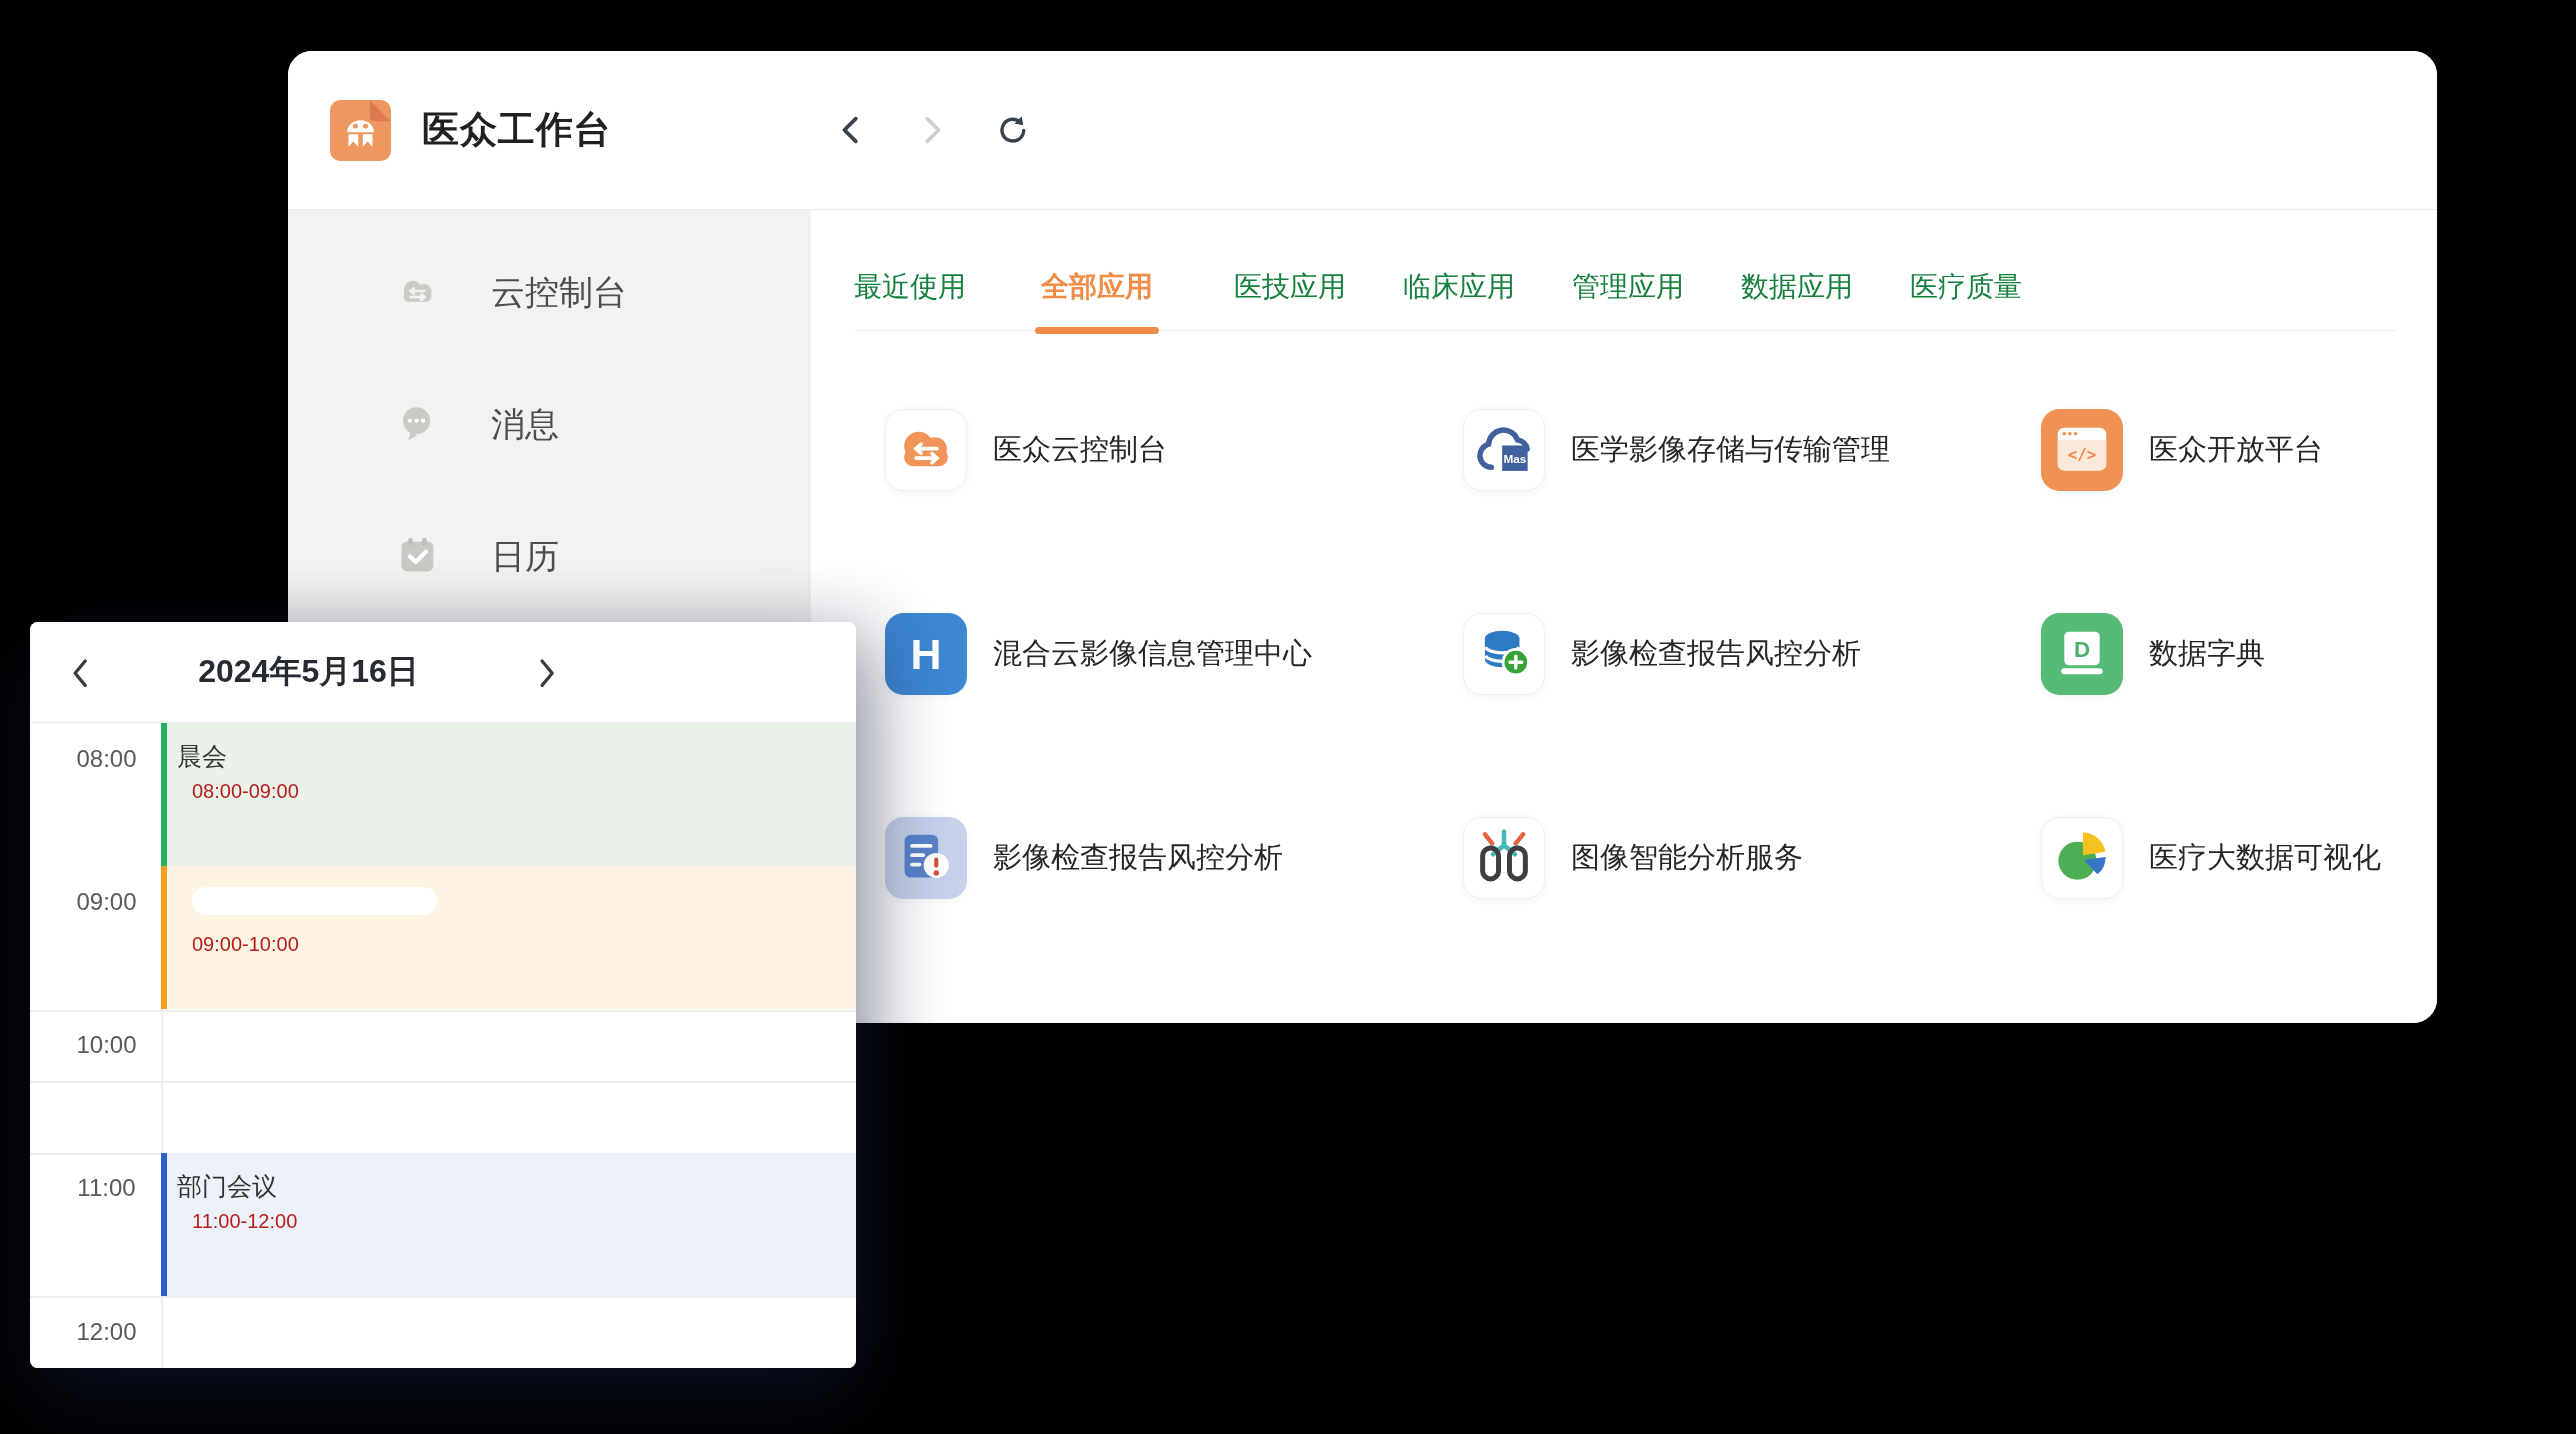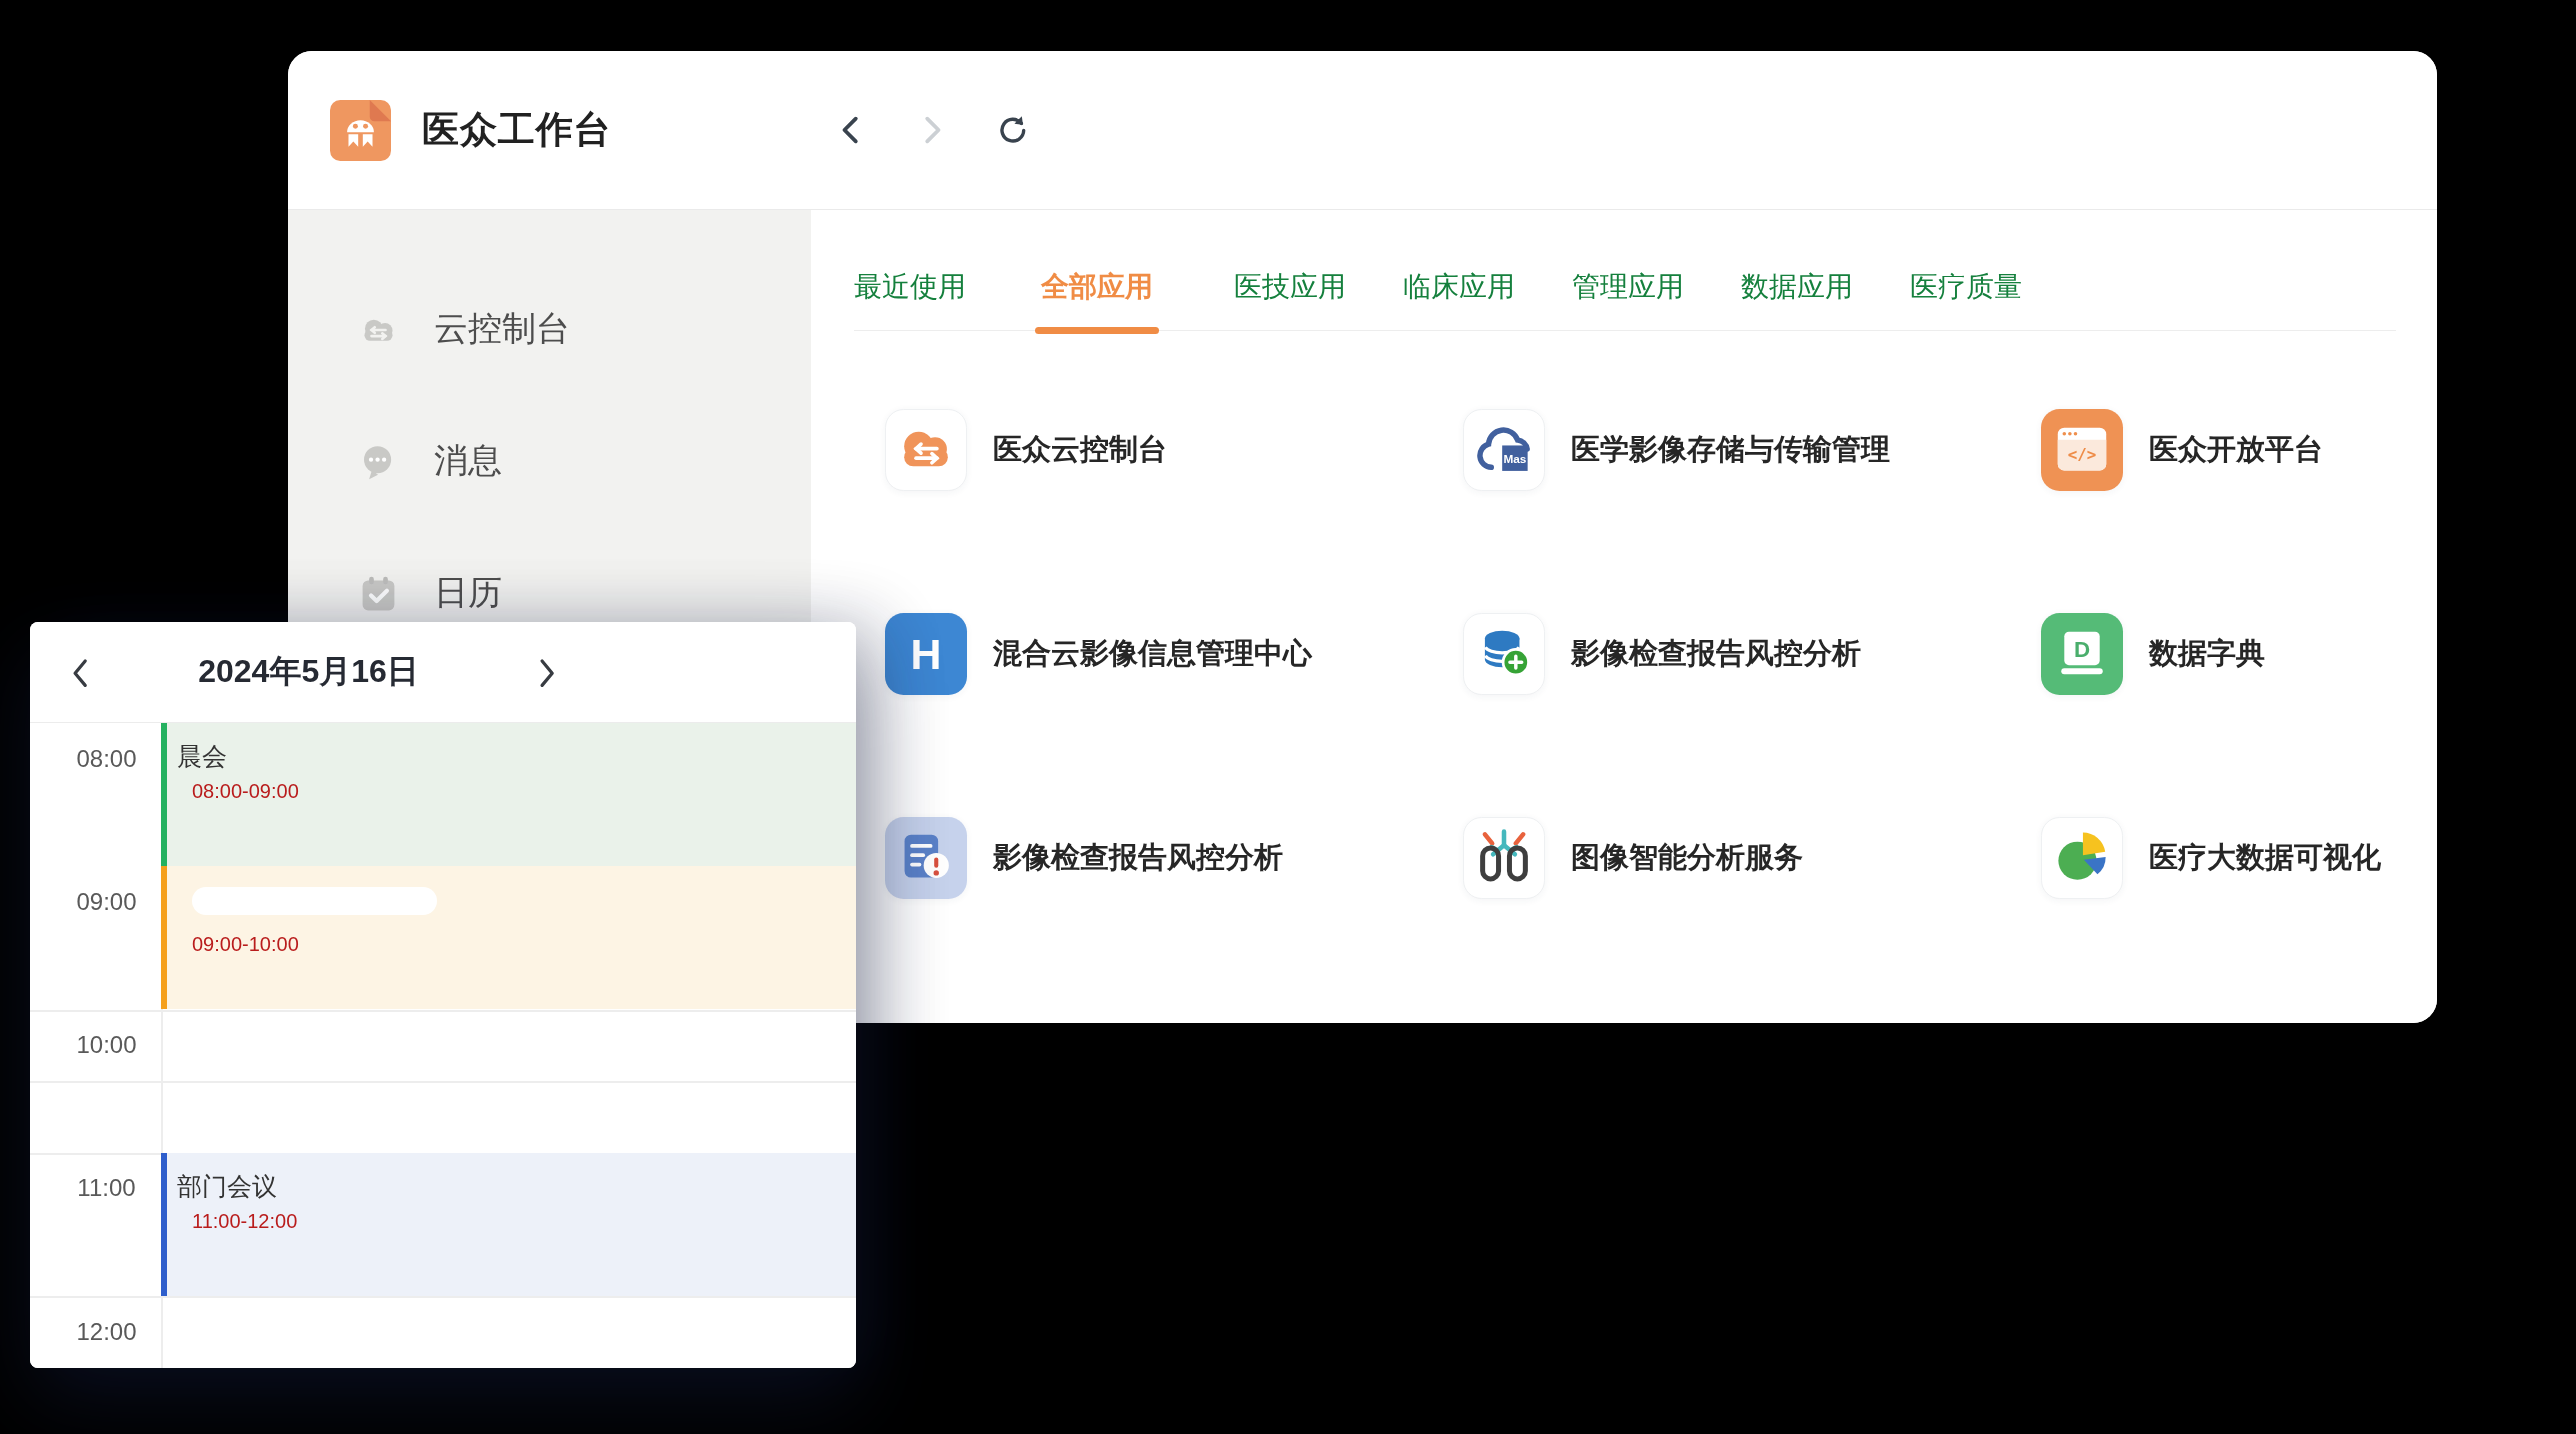--- a/index.html
+++ b/index.html
@@ -34,22 +34,22 @@
 
   .win-body { flex:1; display:flex; min-height:0; }
 
   
   .sidebar {
     width:523px; flex:0 0 523px;
     background:#f2f2f0; padding-top:60px;
   }
   .side-item {
     height:82px; margin-bottom:50px;
-    display:flex; align-items:flex-end; gap:34px;
-    padding-left:69px; cursor:pointer;
+    display:flex; align-items:flex-start; gap:52px;
+    padding-left:108px; cursor:pointer;
   }
   .side-item .s-icon { width:43px; height:43px; flex:0 0 43px; }
   .side-item .s-label { font-size:34px; color:#4d4d4d; font-weight:500; white-space:nowrap; }
 
   
   .content { flex:1; background:#fff; min-width:0; }
   .tabs {
     display:flex; align-items:flex-end;
     margin:0 41px 0 43px; padding-top:58px;
     border-bottom:1.9px solid #ededed;
@@ -75,21 +75,21 @@
     padding:78px 0 0 74px;
   }
   .app-item { display:flex; align-items:center; gap:26px; cursor:pointer; }
   .tile {
     width:82px; height:82px; border-radius:18.6px; flex:0 0 82px;
     display:flex; align-items:center; justify-content:center;
     box-shadow:0 1.9px 7.4px rgba(40,50,70,.05);
   }
   .tile.bordered { background:#fff; border:1.9px solid #eef0f2; }
   .tile svg { width:100%; height:100%; display:block; }
-  .app-label { font-size:29px; color:#262626; font-weight:700; white-space:nowrap; }
+  .app-label { font-size:29px; color:#262626; font-weight:400; white-space:nowrap; }
 
   
   .calendar-popup {
     position:absolute; left:30px; top:622px;
     width:826px; height:746px;
     background:#fff; border-radius:8px;
     overflow:hidden; z-index:10;
     box-shadow:0 32px 84px rgba(20,28,60,.45), 26px 0 65px rgba(20,28,60,.18);
     display:flex; flex-direction:column;
   }

